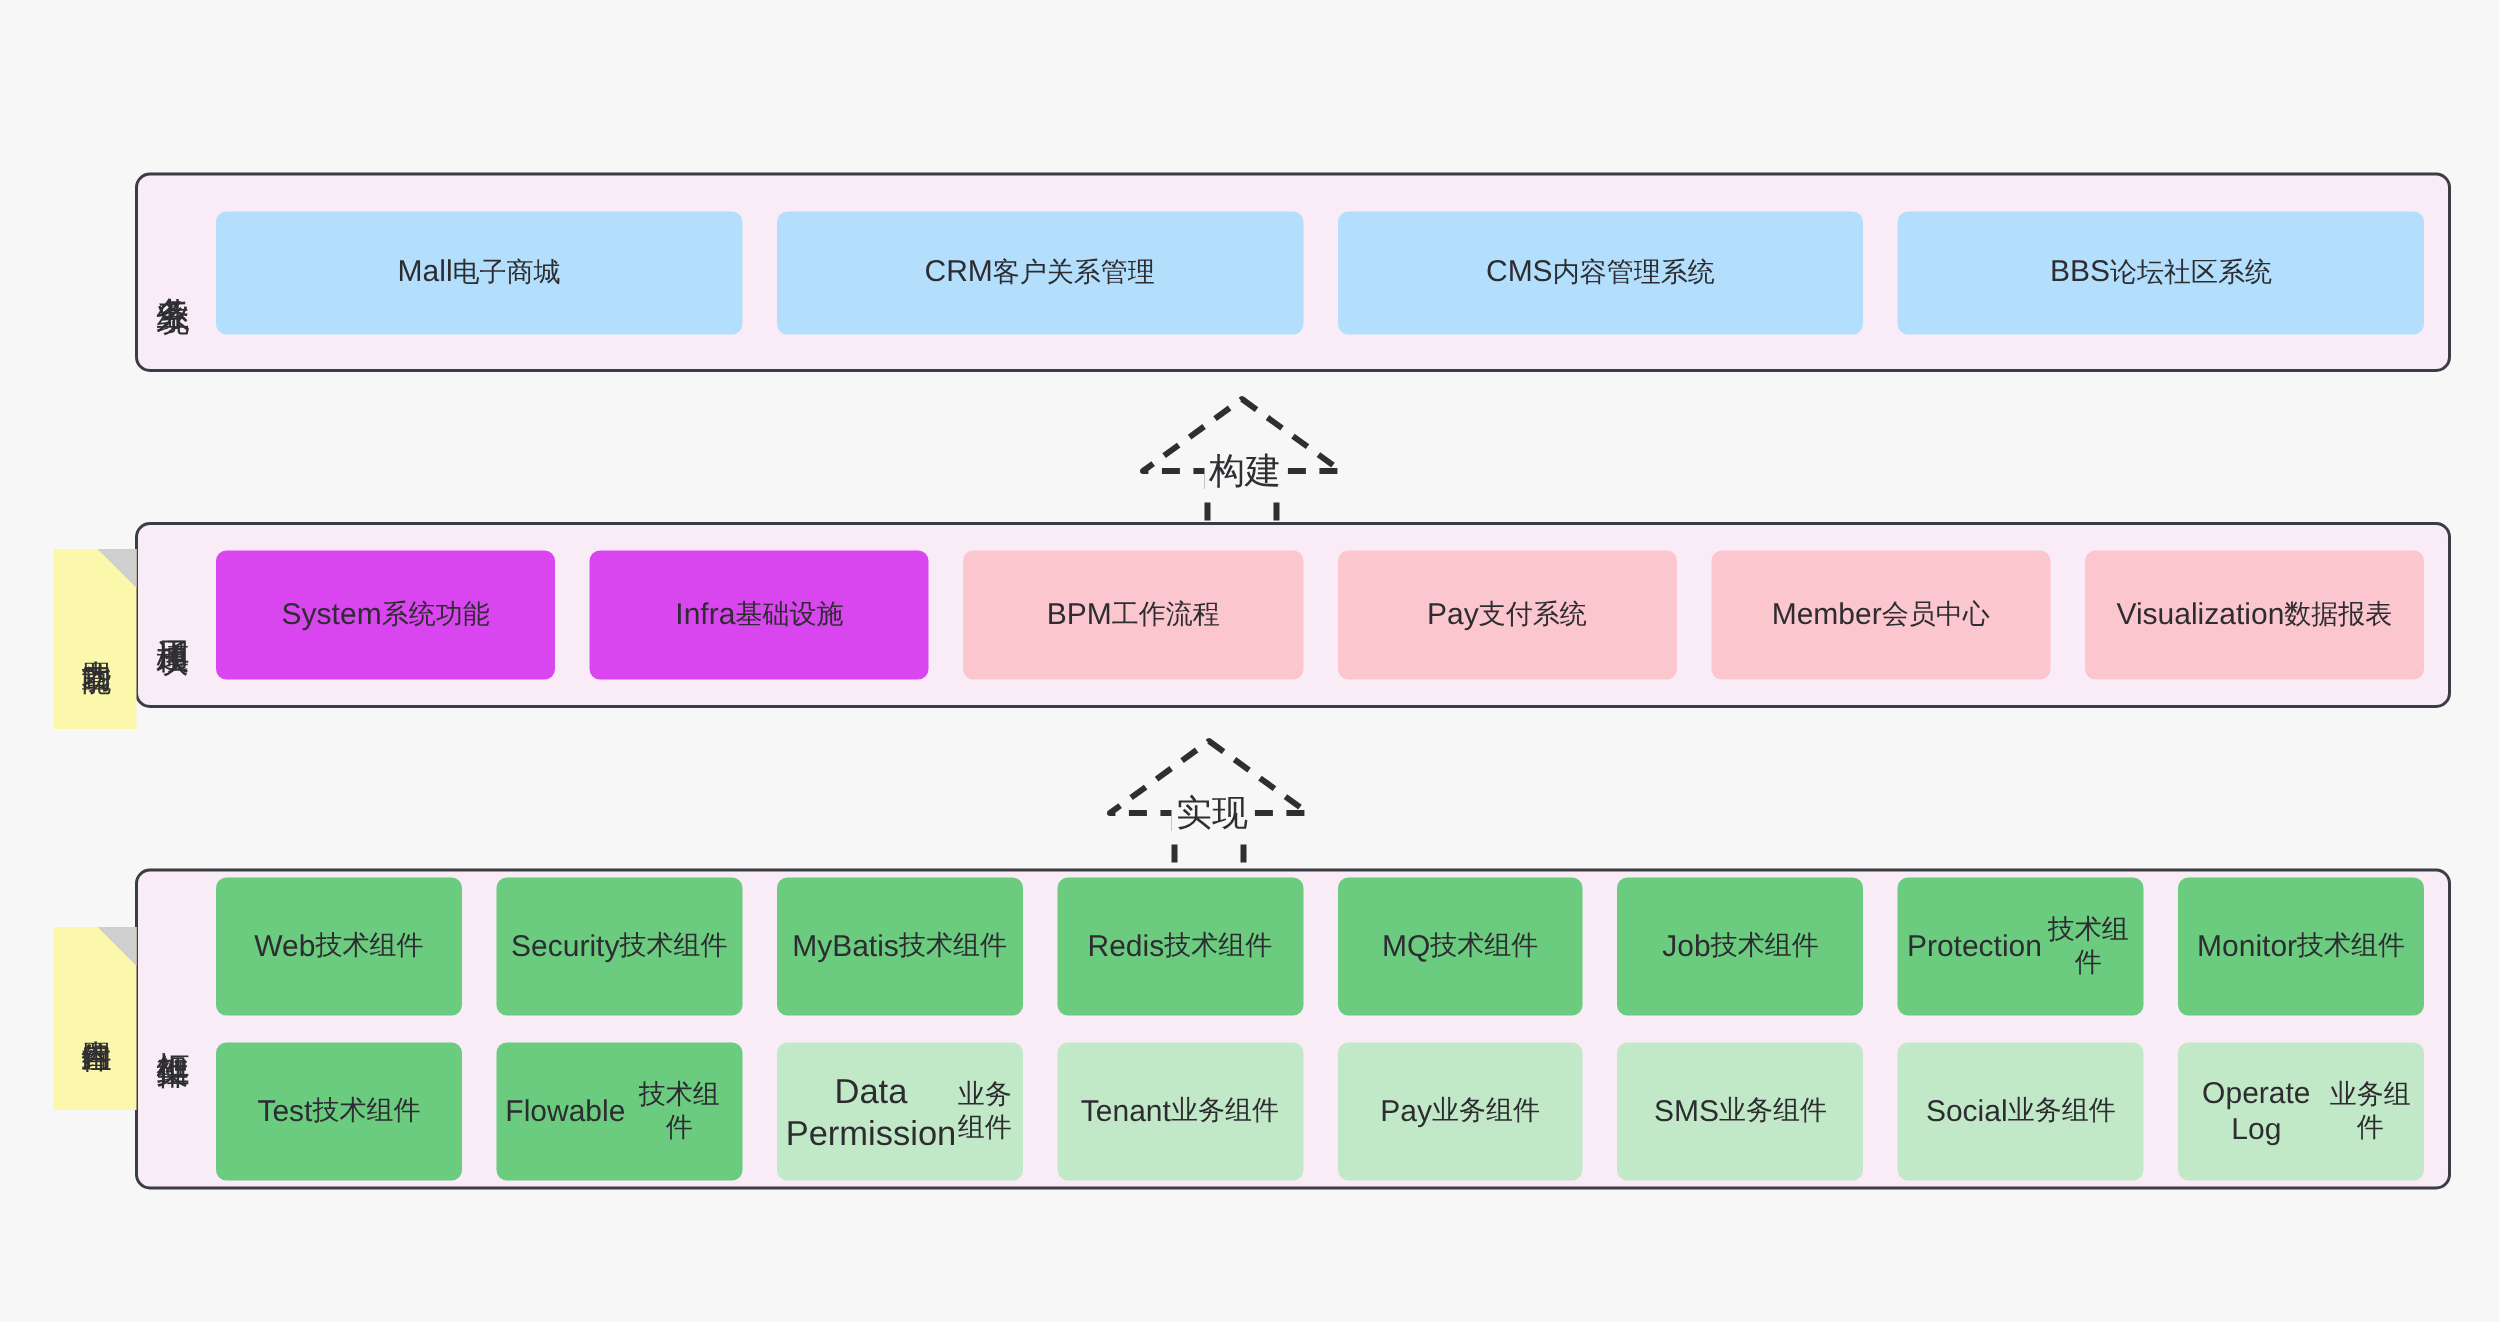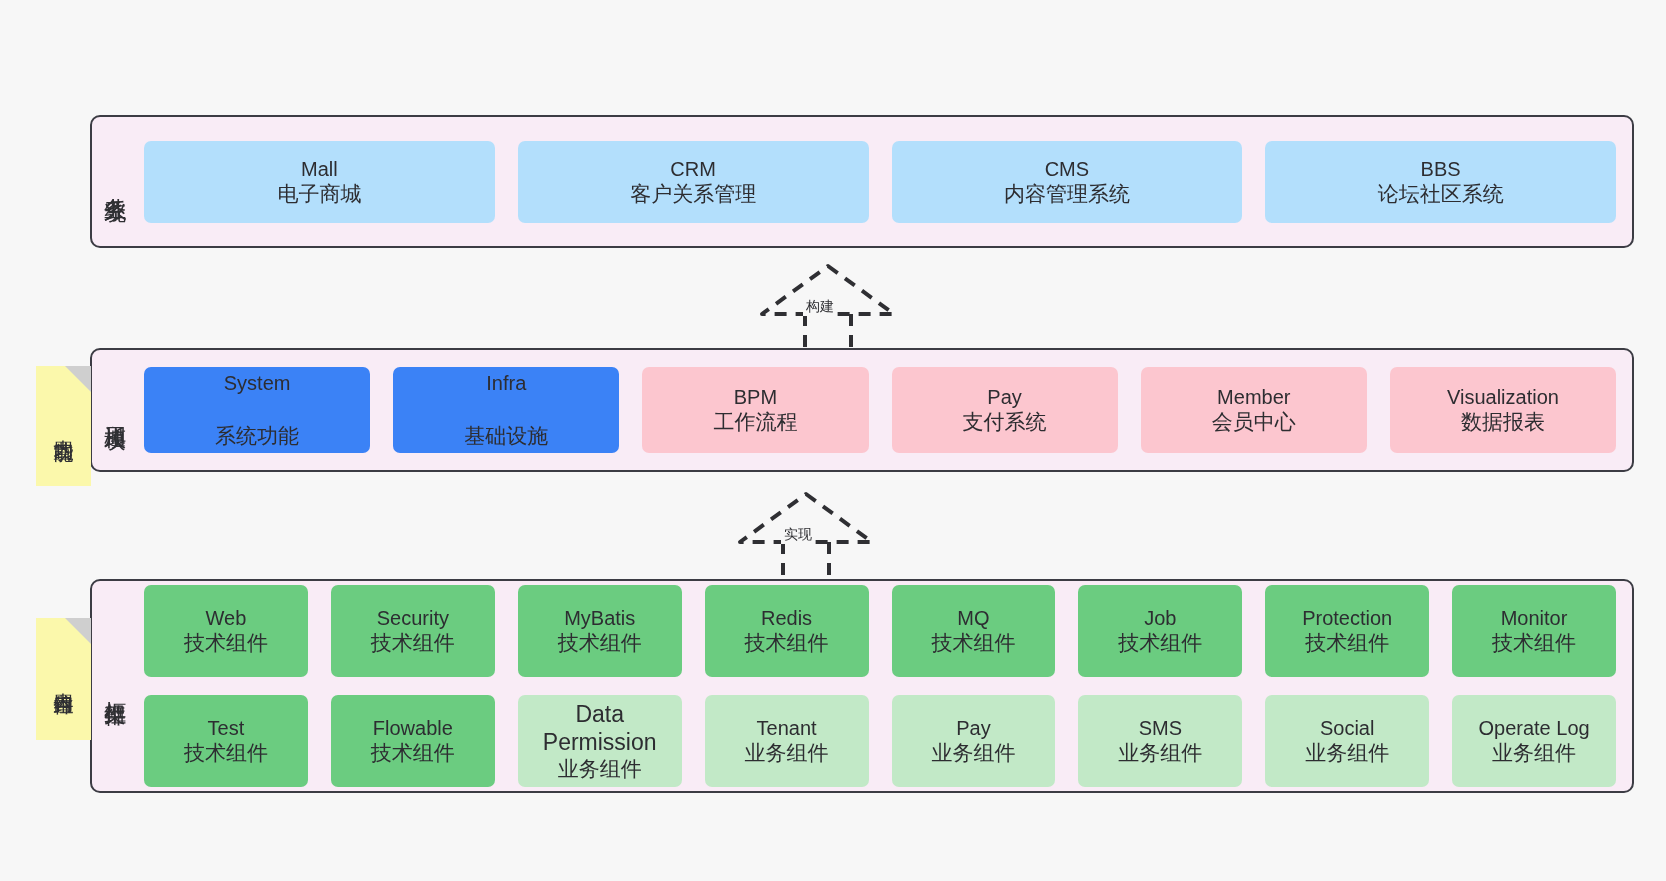--- a/index.html
+++ b/index.html
@@ -61,45 +61,45 @@
   .row {
     display: flex;
     gap: 23px;
   }
 
   
   .node {
     flex: 1 1 0;
     border-radius: 7px;
     display: flex;
-    flex-direction: column;
+    flex-direction: row;
     align-items: center;
     justify-content: center;
     text-align: center;
     box-sizing: border-box;
     padding: 4px 6px;
     color: #2d2d31;
     line-height: 1.22;
   }
   .node .en {
     font-size: 20px;
   }
   .node .cn {
-    font-size: 21px;
+    font-size: 18px;
   }
   .node.three-line .en {
     font-size: 23px;
   }
 
   .h-tall  { height: 82px; }
   .h-mid   { height: 86px; }
   .h-small { height: 92px; }
 
   .c-blue       { background: #b3dffc; }
-  .c-red        { background: #3b82f6; justify-content: space-between; }
+  .c-red        { background: #d946ef; }
   .c-pink       { background: #fcc6cf; }
   .c-green      { background: #6bcc80; }
   .c-lightgreen { background: #c2e9c7; }
 
   
   .note {
     position: absolute;
     background: #fbf8ab;
     box-sizing: border-box;
     display: flex;
@@ -125,21 +125,21 @@
   }
 
   
   .connector {
     position: absolute;
     z-index: 2;
   }
   .connector svg { display: block; }
   .connector .conn-label {
     position: absolute;
-    font-size: 14px;
+    font-size: 24px;
     color: #2f2f33;
     background: #f7f7f7;
     padding: 0 3px;
     white-space: nowrap;
     user-select: none;
   }
 </style>
 </head>
 <body>
 

